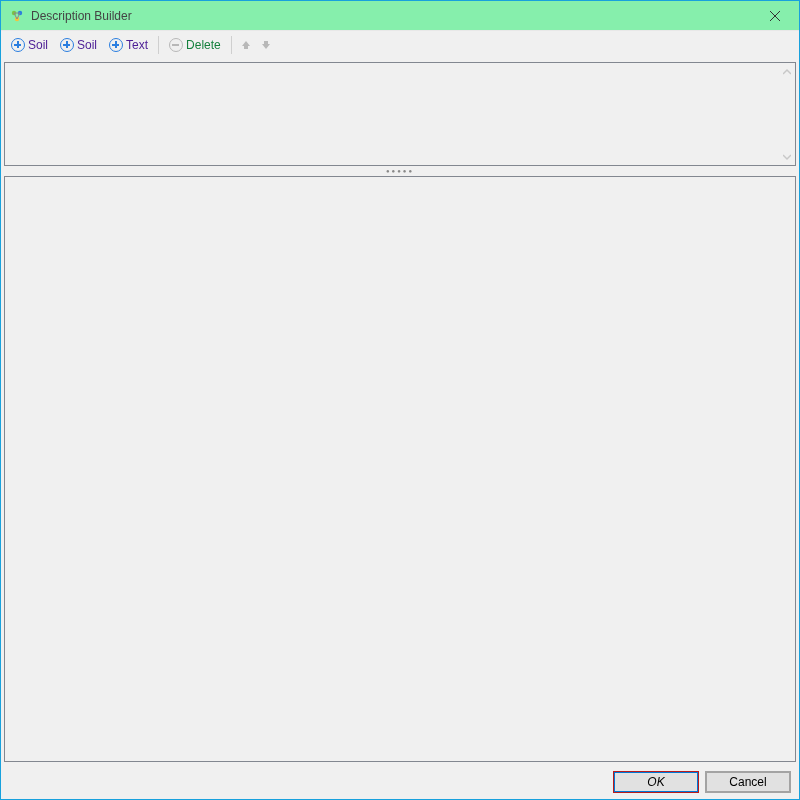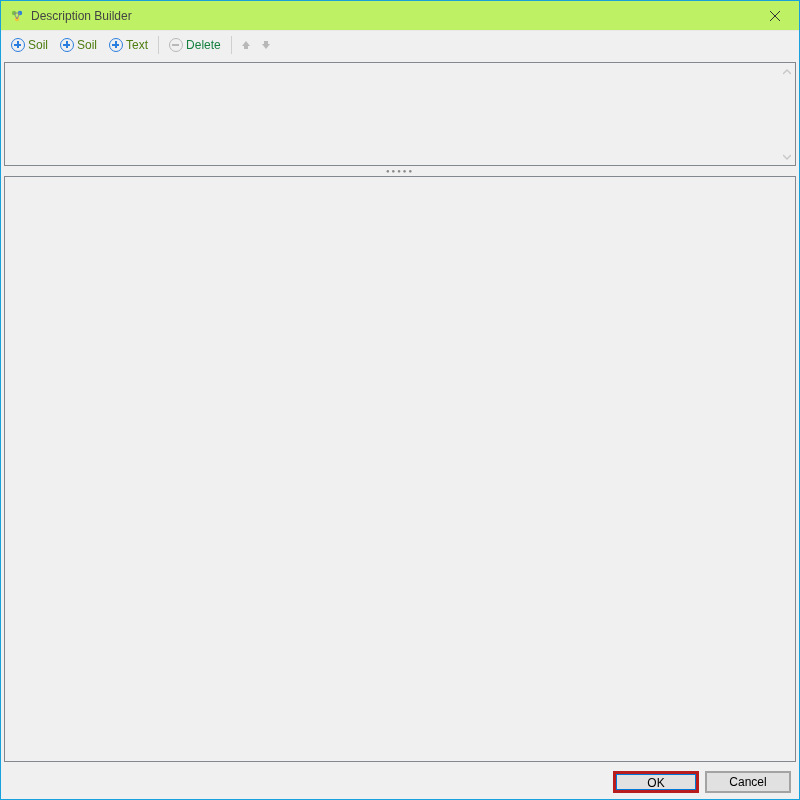--- a/index.html
+++ b/index.html
@@ -14,21 +14,21 @@
   }
   .window {
     width: 800px; height: 800px;
     border: 1px solid #18a1dd;
     background: #f0f0f0;
     display: flex;
     flex-direction: column;
   }
   .titlebar {
     height: 30px;
-    background: #bef264;
+    background: #86efac;
     display: flex;
     align-items: center;
     padding: 0 2px 0 8px;
     border-bottom: 1px solid #e8e8e8;
   }
   .title-icon {
     width: 16px; height: 16px;
     margin-right: 6px;
     position: relative;
   }
@@ -52,21 +52,21 @@
     display: flex;
     align-items: center;
     padding: 0 4px;
     gap: 0;
   }
   .tool-btn {
     display: flex;
     align-items: center;
     padding: 3px 6px;
     gap: 3px;
-    color: #4d7c0f;
+    color: #4c1d95;
     cursor: default;
   }
   .tool-btn.disabled { color: #15803d; }
   .plus-icon {
     width: 14px; height: 14px;
     border: 1.5px solid #2a7ee0;
     border-radius: 50%;
     position: relative;
     flex-shrink: 0;
   }
@@ -159,22 +159,23 @@
     background: #e1e1e1;
     border: 2px solid #a3a3a3;
     font-size: 12px;
     font-family: inherit;
     cursor: default;
     text-align: center;
     line-height: 18px;
     padding: 0;
   }
   .btn.default {
-    border: 3px solid #b91c1c;
+    border: 1px solid #b91c1c;
     box-shadow: inset 0 0 0 1px #0078d7;
+    font-style: italic;
   }
 </style>
 </head>
 <body>
 
 <div class="window">
 
   <div class="titlebar">
     <span class="title-icon">
       <svg viewBox="0 0 16 16">

